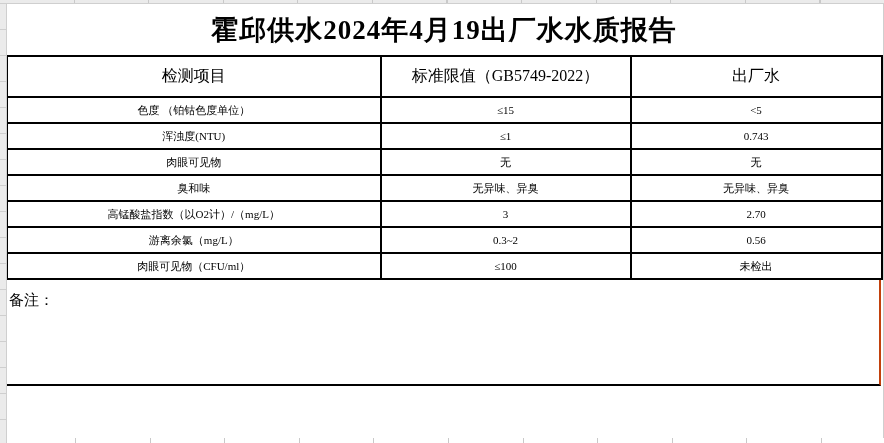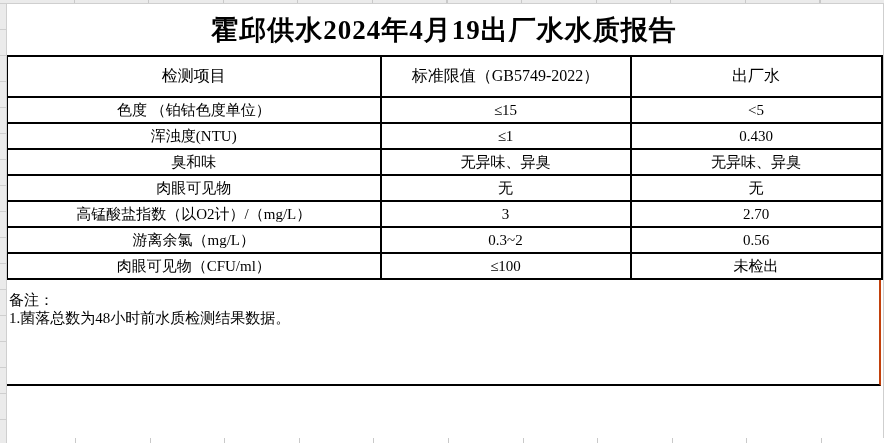--- a/index.html
+++ b/index.html
@@ -55,21 +55,21 @@
   }
   table.report th, table.report td {
     border:2px solid #000;
     text-align:center; vertical-align:middle;
     padding:0; overflow:hidden; white-space:nowrap;
   }
   table.report th:first-child, table.report td:first-child { border-left-width:1px; }
   table.report thead tr { height:41px; }
   table.report thead th { font-size:16px; font-weight:normal;border-radius:15px; }
   table.report tbody tr { height:26px; }
-  table.report tbody td { font-size:15px; }
+  table.report tbody td { font-size:11px; }
   col.c1 { width:373px; } col.c2 { width:250px; } col.c3 { width:251px; }
 
   .notes {
     width:874px; height:106px; box-sizing:border-box;
     border-right:2px solid #c2410c; border-bottom:2px solid #000;
     padding:12px 0 0 2px;
     font-size:15px; line-height:17.5px;
     white-space:nowrap;
   }
   .notes div { height:17.5px; }
@@ -102,31 +102,31 @@
       </thead>
       <tbody>
         <tr>
           <td>色度 （铂钴色度单位）</td>
           <td>≤15</td>
           <td>&lt;5</td>
         </tr>
         <tr>
           <td>浑浊度(NTU)</td>
           <td>≤1</td>
-          <td>0.430</td>
+          <td>0.743</td>
+        </tr>
+        <tr>
+          <td>肉眼可见物</td>
+          <td>无</td>
+          <td>无</td>
         </tr>
         <tr>
           <td>臭和味</td>
           <td>无异味、异臭</td>
           <td>无异味、异臭</td>
-        </tr>
-        <tr>
-          <td>肉眼可见物</td>
-          <td>无</td>
-          <td>无</td>
         </tr>
         <tr>
           <td>高锰酸盐指数（以O2计）/（mg/L）</td>
           <td>3</td>
           <td>2.70</td>
         </tr>
         <tr>
           <td>游离余氯（mg/L）</td>
           <td>0.3~2</td>
           <td>0.56</td>
@@ -134,17 +134,16 @@
         <tr>
           <td>肉眼可见物（CFU/ml）</td>
           <td>≤100</td>
           <td>未检出</td>
         </tr>
       </tbody>
     </table>
 
     <div class="notes">
       <div>备注：</div>
-      <div>1.菌落总数为48小时前水质检测结果数据。</div>
     </div>
 
   </div>
 </div>
 
 </body></html>

